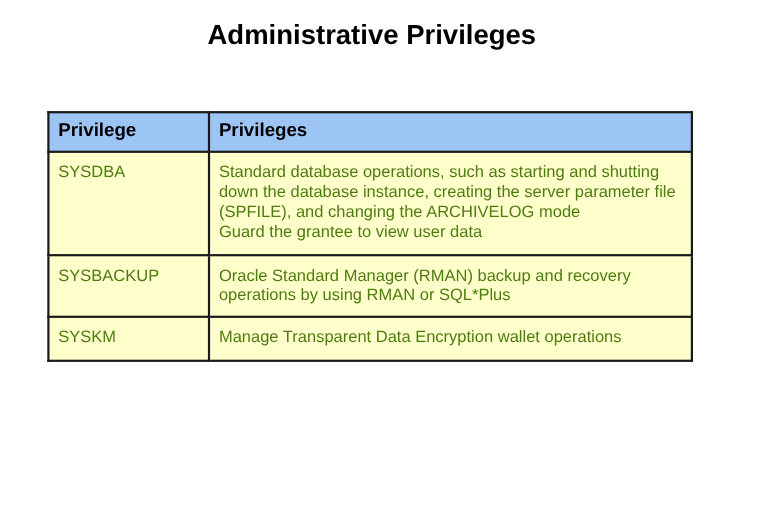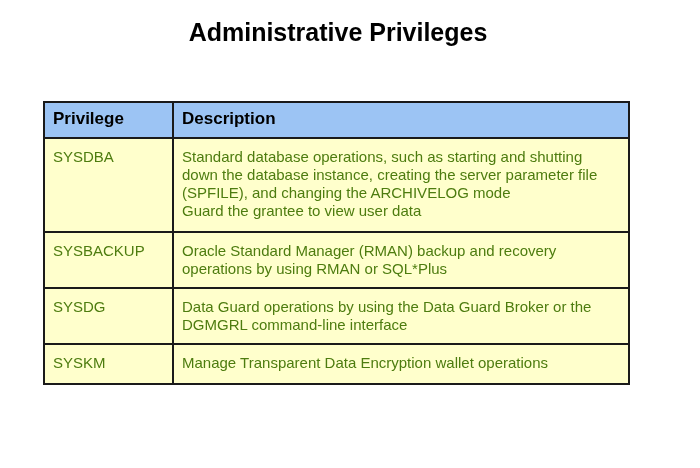--- a/index.html
+++ b/index.html
@@ -10,21 +10,21 @@
     }
     table.priv {
       position: absolute; left: 43px; top: 101px; width: 587px;
       border-collapse: collapse; border: 2px solid #1a1a1a;
     }
     table.priv th, table.priv td { border: 2px solid #1a1a1a; vertical-align: top; text-align: left; }
     table.priv th {
       background: #9cc4f4; height: 36px; padding: 6px 8px 0 8px; box-sizing: border-box;
       font-size: 17px; font-weight: bold; color: #000; font-family: "Liberation Sans", sans-serif;
     }
-    table.priv th.c1 { width: 129px; }
+    table.priv th.c1 { width: 146px; }
     table.priv td {
       background: #ffffcc; font-size: 15px; line-height: 18px; color: #4d7c0f;
       font-family: "Liberation Sans", sans-serif;
     }
     td.priv-name {
       font-family: "Liberation Mono", monospace; font-size: 13.5px; color: #444;
       padding: 9px 8px 0 8px;
     }
     td.priv-desc { padding: 9px 8px 7px 8px; }
     tr.r0 td { height: 76px; }
@@ -36,47 +36,40 @@
   </style>
 </head>
 <body>
 
 <div class="title">Administrative Privileges</div>
 
 <table class="priv">
   <thead>
     <tr>
       <th class="c1">Privilege</th>
-      <th>Description</th>
+      <th>Privileges</th>
     </tr>
   </thead>
   <tbody>
     <tr class="r0">
       <td class="priv-name">SYSDBA</td>
       <td class="priv-desc">
         <span class="line">Standard database operations, such as starting and shutting</span>
         <span class="line">down the database instance, creating the server parameter file</span>
         <span class="line">(SPFILE), and changing the ARCHIVELOG mode</span>
         <span class="line">Guard the grantee to view user data</span>
       </td>
     </tr>
     <tr class="r2">
       <td class="priv-name">SYSBACKUP</td>
       <td class="priv-desc">
         <span class="line">Oracle Standard Manager (RMAN) backup and recovery</span>
         <span class="line">operations by using RMAN or SQL*Plus</span>
       </td>
     </tr>
-    <tr class="r3">
-      <td class="priv-name">SYSDG</td>
-      <td class="priv-desc">
-        <span class="line">Data Guard operations by using the Data Guard Broker or the</span>
-        <span class="line">DGMGRL command-line interface</span>
-      </td>
-    </tr>
     <tr class="r4">
       <td class="priv-name">SYSKM</td>
       <td class="priv-desc">
         <span class="line">Manage Transparent Data Encryption wallet operations</span>
       </td>
     </tr>
   </tbody>
 </table>
 
 </body></html>

